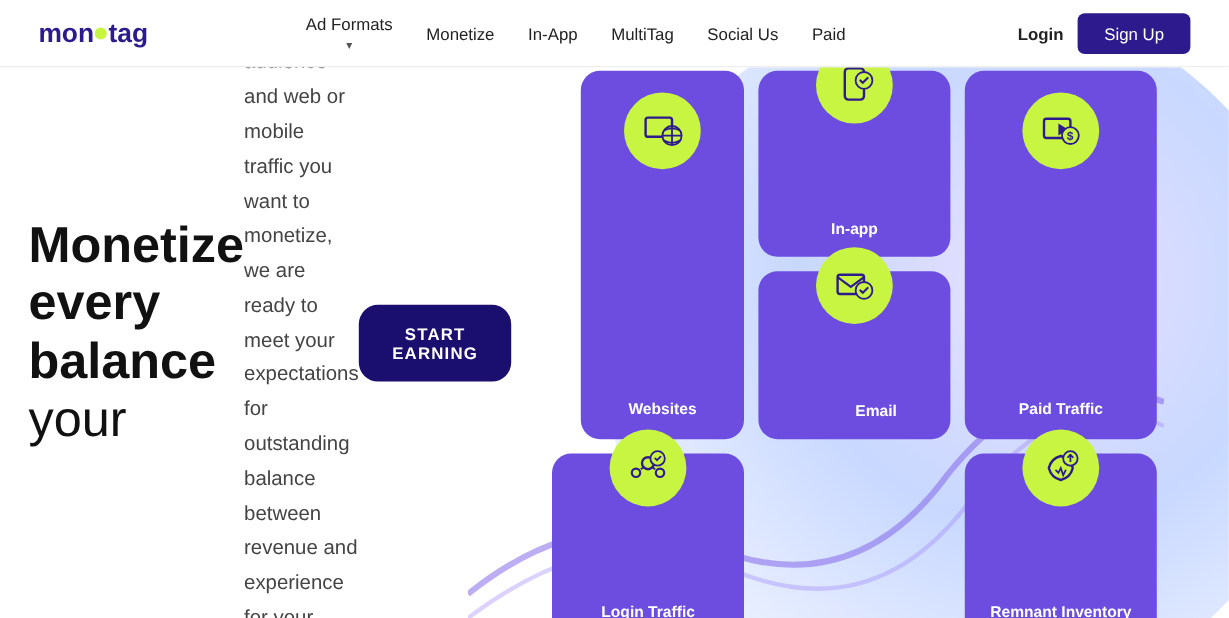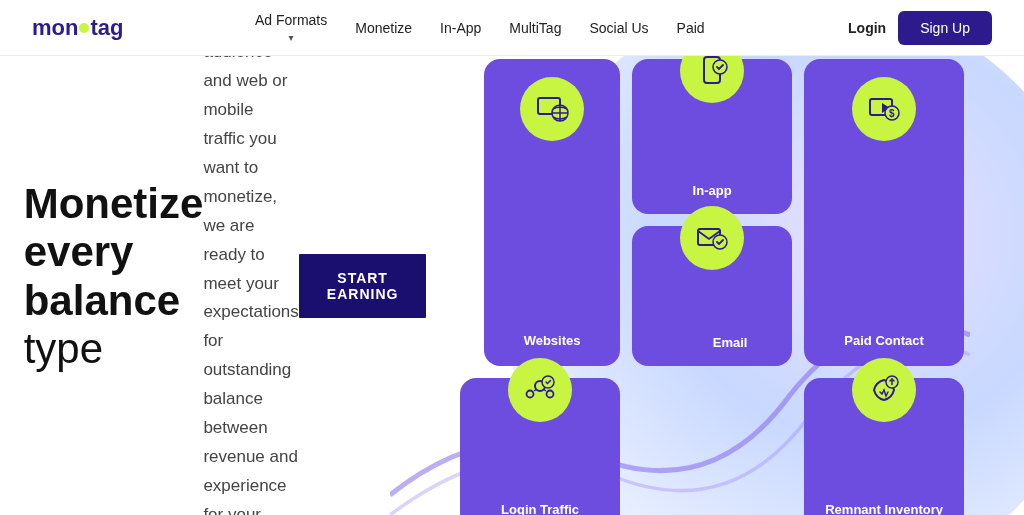--- a/index.html
+++ b/index.html
@@ -27,21 +27,21 @@
       position: relative; overflow: hidden;
     }
     .hero-left {
       width: 42%; padding: 40px 32px 40px 52px; display: flex; justify-content: center; z-index: 2; align-items: center;
     }
     .hero-title { font-size: 42px; line-height: 1.15; color: #111; font-weight: 900; margin-bottom: 18px; }
     .hero-title .light { font-weight: 400; }
     .hero-desc { font-size: 17px; color: #444; line-height: 1.7; max-width: 340px; margin-bottom: 32px; }
     .btn-start {
       background: #1a0e6e; color: #fff; border: none; padding: 16px 28px;
-      font-size: 14px; font-weight: 800; letter-spacing: 1px; border-radius: 1px; cursor: pointer; display: inline-block; width: fit-content;
+      font-size: 14px; font-weight: 800; letter-spacing: 1px; border-radius: 16px; cursor: pointer; display: inline-block; width: fit-content;
     }
 
     
     .hero-right {
       width: 58%; position: relative;
     }
     
     .bg-blob {
       position: absolute; top: -60px; right: -80px; width: 600px; height: 600px;
       background: radial-gradient(ellipse at 60% 40%, #e8e0ff 0%, #c8d8ff 40%, #f0f4ff 80%, transparent 100%);
@@ -116,21 +116,21 @@
     <button class="btn-signup">Sign Up</button>
   </div>
 </nav>
 
 <section class="hero">
 
   <div class="hero-left">
     <h1 class="hero-title">
       Monetize every<br>
       <span>balance</span>
-      <span class="light"> type</span>
+      <span class="light"> your</span>
     </h1>
     <p class="hero-desc">No matter what audience and web or mobile traffic you want to monetize, we are ready to meet your expectations for outstanding balance between revenue and experience for your users</p>
     <button class="btn-start">START EARNING</button>
   </div>
 
   <div class="hero-right">
 
     <div class="bg-blob"></div>
 
     <svg class="bg-curve" width="580" height="320" viewBox="0 0 580 320">
@@ -179,21 +179,21 @@
 
       <div class="card card-paid">
         <div class="card-icon">
           <svg viewBox="0 0 36 36" fill="none">
             <rect x="4" y="8" width="22" height="16" rx="2" stroke="#2d1b8e" stroke-width="2"></rect>
             <polygon points="16,12 24,17 16,22" fill="#2d1b8e"></polygon>
             <circle cx="26" cy="22" r="7" fill="#c8f542" stroke="#2d1b8e" stroke-width="1.5"></circle>
             <text x="23" y="26" font-size="10" font-weight="bold" fill="#2d1b8e">$</text>
           </svg>
         </div>
-        <span class="card-label">Paid Contact</span>
+        <span class="card-label">Paid Traffic</span>
       </div>
 
       <div class="card card-social">
         <div class="card-icon">
           <svg viewBox="0 0 36 36" fill="none">
             <circle cx="18" cy="14" r="5" stroke="#2d1b8e" stroke-width="2"></circle>
             <circle cx="8" cy="22" r="3.5" stroke="#2d1b8e" stroke-width="1.8"></circle>
             <circle cx="28" cy="22" r="3.5" stroke="#2d1b8e" stroke-width="1.8"></circle>
             <line x1="12" y1="19" x2="15" y2="17" stroke="#2d1b8e" stroke-width="1.5"></line>
             <line x1="24" y1="19" x2="21" y2="17" stroke="#2d1b8e" stroke-width="1.5"></line>

